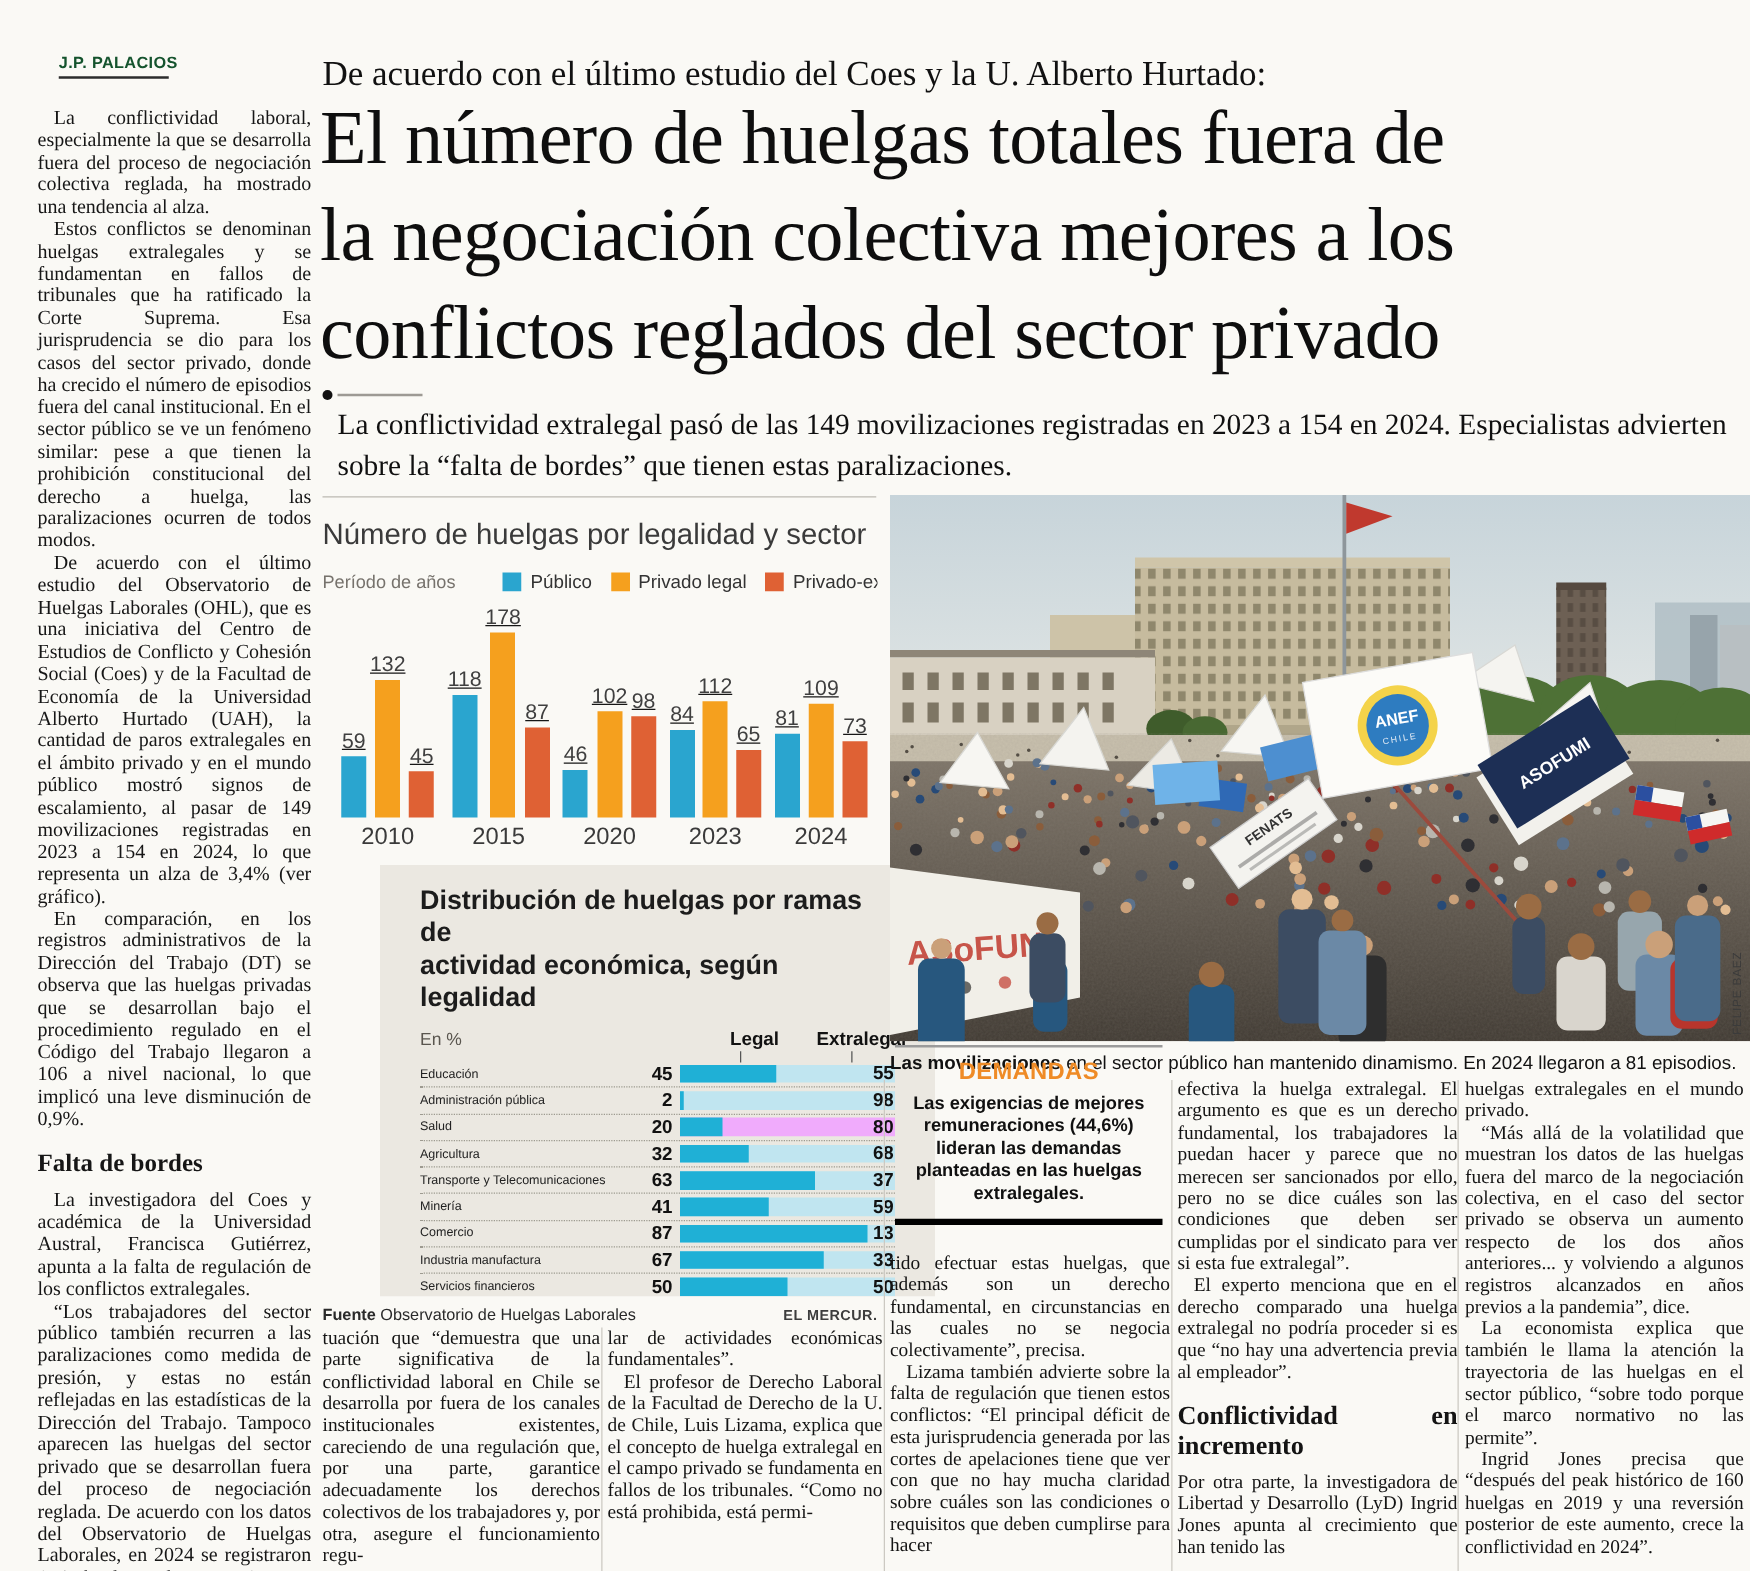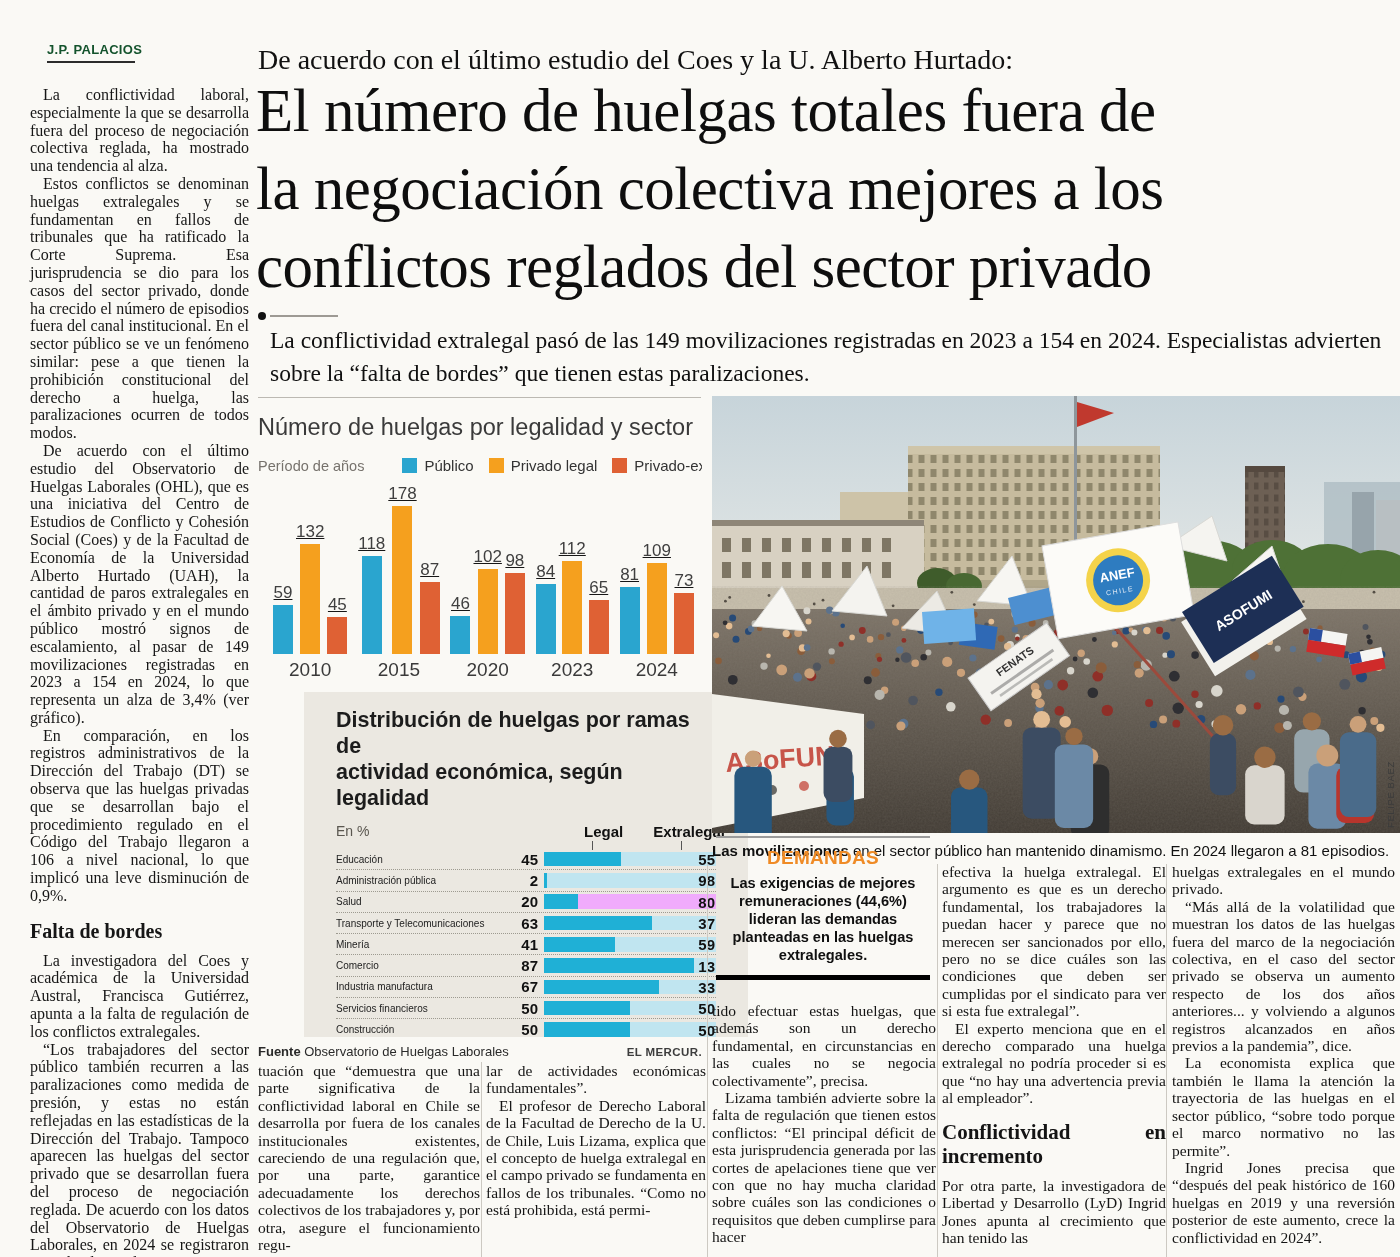--- a/index.html
+++ b/index.html
@@ -258,20 +258,28 @@
             <span class="c2-fill" style="width: 2%; background: rgb(31, 176, 214);"></span>
             <span class="c2-extra">98</span>
           </span>
         </div>
         <div class="c2-row">
           <span class="c2-label">Salud</span>
           <span class="c2-val">20</span>
           <span class="c2-bar" style="background: #f0abfc;">
             <span class="c2-fill" style="width: 20%; background: rgb(31, 176, 214);"></span>
             <span class="c2-extra">80</span>
+          </span>
+        </div>
+        <div class="c2-row">
+          <span class="c2-label">Agricultura</span>
+          <span class="c2-val">32</span>
+          <span class="c2-bar" style="background: rgb(192, 229, 240);">
+            <span class="c2-fill" style="width: 32%; background: rgb(31, 176, 214);"></span>
+            <span class="c2-extra">68</span>
           </span>
         </div>
         <div class="c2-row">
           <span class="c2-label">Transporte y Telecomunicaciones</span>
           <span class="c2-val">63</span>
           <span class="c2-bar" style="background: rgb(192, 229, 240);">
             <span class="c2-fill" style="width: 63%; background: rgb(31, 176, 214);"></span>
             <span class="c2-extra">37</span>
           </span>
         </div>

